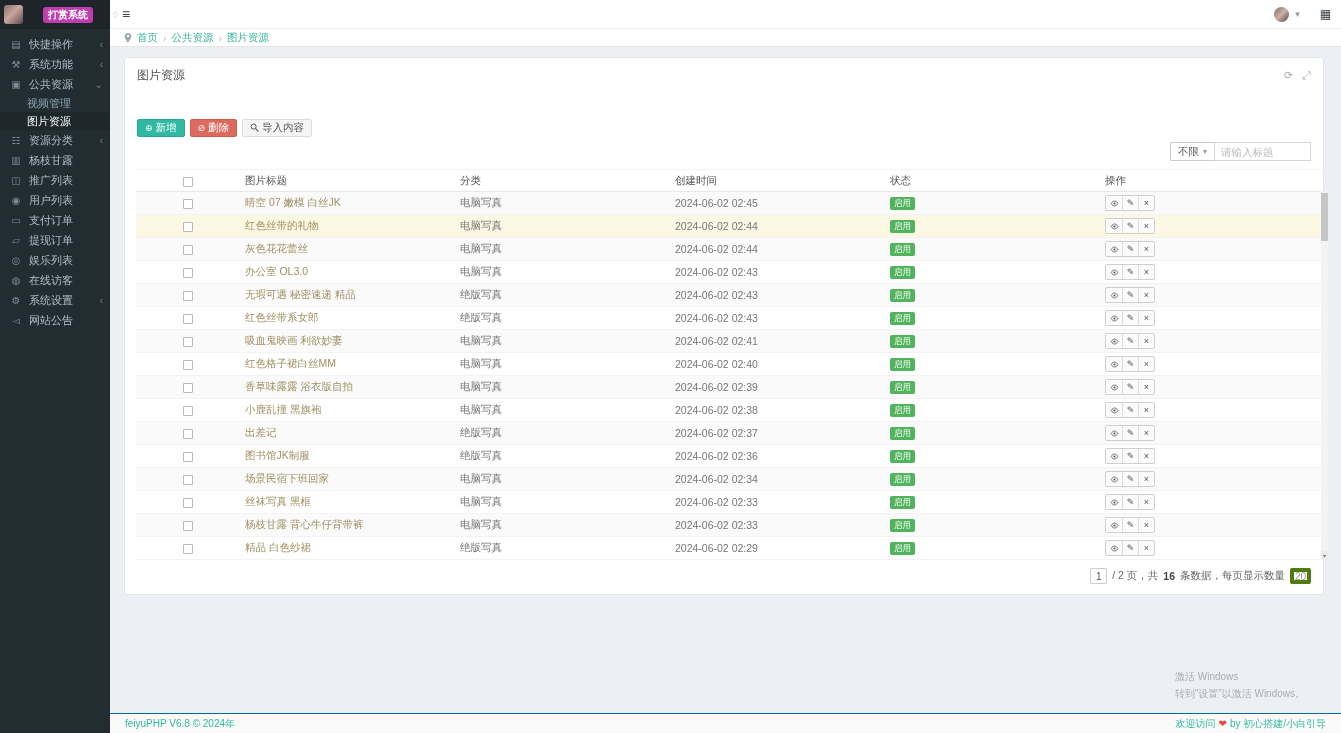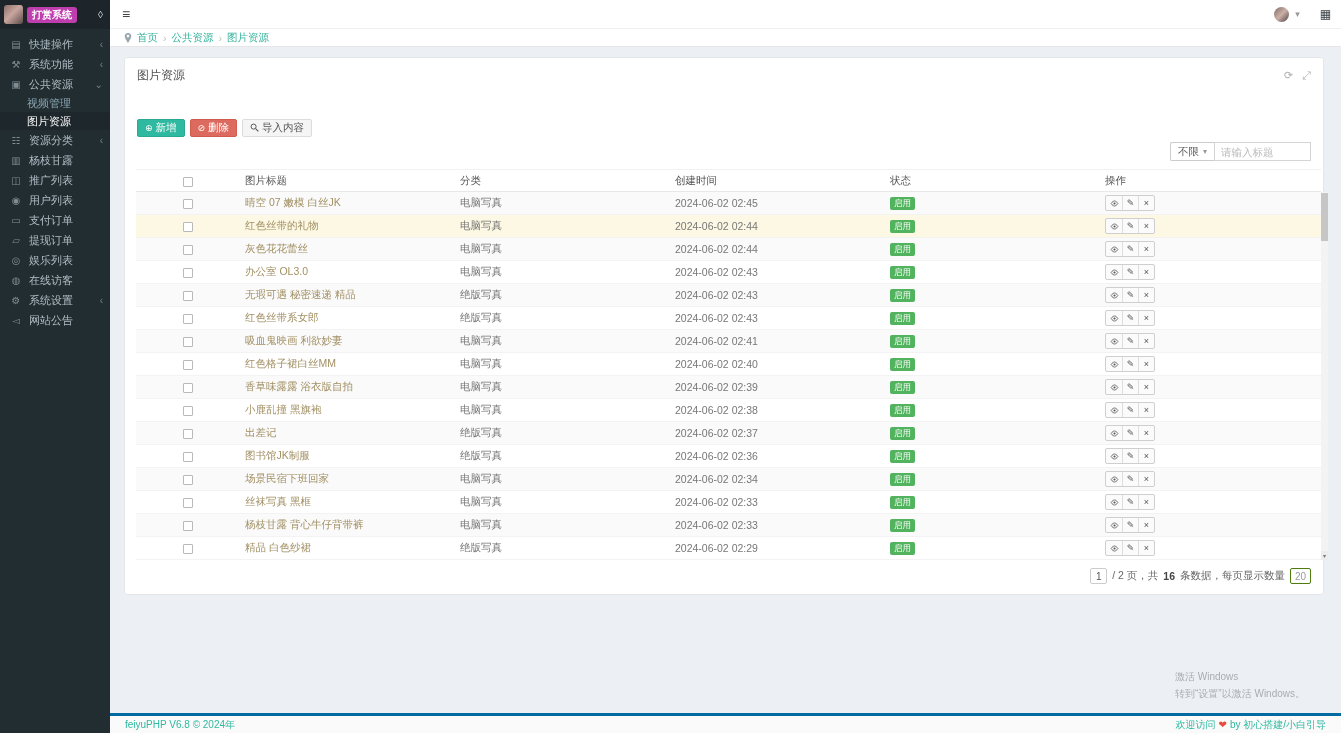--- a/index.html
+++ b/index.html
@@ -3,21 +3,21 @@
 <meta charset="utf-8">
 <style>
   * { box-sizing: border-box; margin: 0; padding: 0; }
   html,body { width:1341px; height:733px; overflow:hidden; }
   body {
     font-family: "Liberation Sans", "DejaVu Sans", sans-serif;
     background:#ecf0f5; color:#666; font-size:11px; position:relative;
   }
   
   .sidebar { position:absolute; left:0; top:0; width:110px; height:733px; background:#222d32; z-index:5; }
-  .logo { height:29px; background:#1d252b; display:flex; align-items:center; padding:0 7px 0 4px; gap:4px; }
+  .logo { height:29px; background:#1d252b; display:flex; align-items:center; padding:0 7px 0 4px; gap:20px; }
   .logo-avatar { width:19px; height:19px; border-radius:3px; flex:0 0 auto;
     background:linear-gradient(135deg,#8a6f66 0%,#c9a6a0 45%,#5c4a48 100%); }
   .logo-title { background:#bf3eae; color:#fff; font-size:10px; font-weight:bold; padding:1px 5px; border-radius:3px; white-space:nowrap; }
   .logo-drop { margin-left:auto; color:#cfd8dc; font-size:10px; }
   .menu { padding-top:5px; }
   .side-item { display:flex; align-items:center; height:20px; padding:0 7px 0 10px; gap:7px; color:#b0bec5; cursor:pointer; white-space:nowrap; }
   .mi-icon { width:12px; text-align:center; color:#7e8d93; font-size:10px; }
   .mi-label { font-size:11px; }
   .mi-chevron { margin-left:auto; color:#768286; font-size:10px; }
   .side-sub { display:flex; align-items:center; height:18px; padding:0 7px 0 27px; color:#8aa4af; cursor:pointer; font-size:11px; white-space:nowrap; }
@@ -70,26 +70,26 @@
   .op:first-child { border-left:none; }
   .op svg { width:9px; height:9px; }
   
   .vscroll { position:absolute; right:-7px; top:23px; bottom:0; width:7px; background:#f3f3f3; }
   .vthumb { position:absolute; top:1px; left:0; width:7px; height:48px; background:#c6c6c6; cursor:grab; }
   .varrow { position:absolute; bottom:0; left:0; width:7px; height:9px; background:#ececec; color:#777; font-size:6px; display:flex; align-items:center; justify-content:center; cursor:pointer; }
   
   .pager { display:flex; justify-content:flex-end; align-items:center; gap:5px; margin:8px 12px 10px; font-size:10.5px; color:#666; }
   .pg-input { width:17px; height:16px; border:1px solid #ccc; border-radius:2px; text-align:center; font-size:10px; color:#555; font-family:inherit; outline:none; }
   .pg-total { font-weight:bold; color:#444; }
-  .pg-size { width:21px; height:16px; border:1px solid #4d7c0f; border-radius:2px; display:inline-flex; align-items:center; justify-content:center; font-size:10px; color:#999; background:#fff; cursor:pointer; }
+  .pg-size { width:21px; height:16px; border:4px solid #4d7c0f; border-radius:2px; display:inline-flex; align-items:center; justify-content:center; font-size:10px; color:#999; background:#fff; cursor:pointer; }
   
   .watermark { position:absolute; left:1175px; top:670px; color:rgba(112,117,122,0.55); pointer-events:none; }
   .wm1 { font-size:10px; }
   .wm2 { font-size:10px; margin-top:3px; }
-  .footer { position:absolute; left:0; right:0; bottom:0; height:20px; background:#fafafa; border-top:3px solid #0369a1; display:flex; align-items:center; padding:0 15px; font-size:10px; color:#2fb9a0; }
+  .footer { position:absolute; left:0; right:0; bottom:0; height:20px; background:#fafafa; border-top:1px solid #0369a1; display:flex; align-items:center; padding:0 15px; font-size:10px; color:#2fb9a0; }
   .footer-right { margin-left:auto; display:flex; align-items:center; gap:3px; }
   .heart { color:#e74c3c; }
 </style>
 </head>
 <body>
 
 <aside class="sidebar">
   <div class="logo">
     <span class="logo-avatar"></span>
     <span class="logo-title">打赏系统</span>

